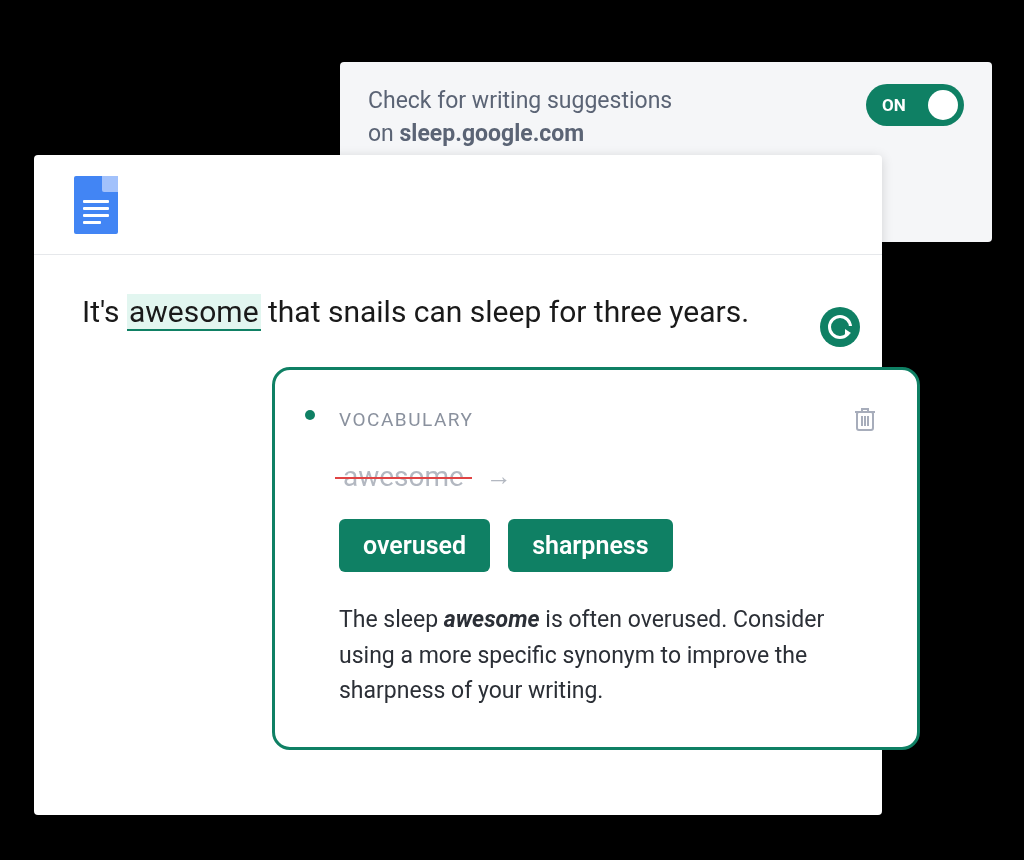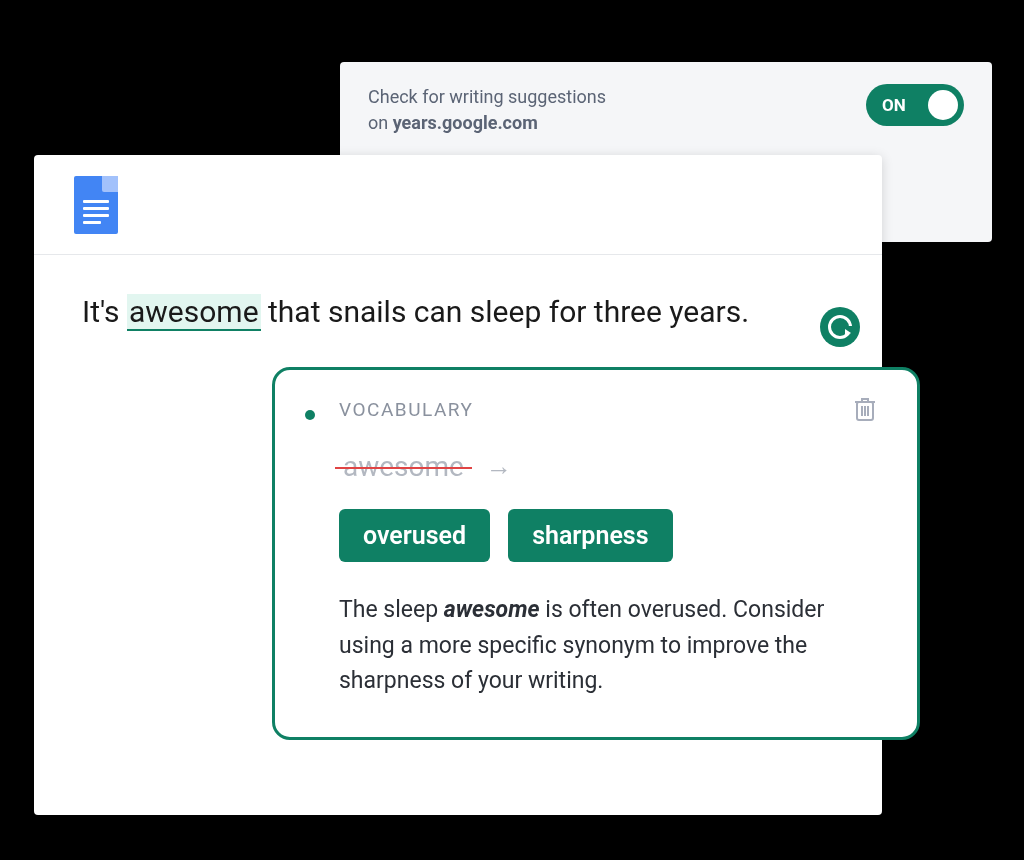--- a/index.html
+++ b/index.html
@@ -19,21 +19,21 @@
       height: 180px;
       background: #f5f6f8;
       border-radius: 4px;
       padding: 22px 28px;
       display: flex;
       justify-content: space-between;
       align-items: flex-start;
     }
     .toggle-text {
       color: #5b6475;
-      font-size: 18px;
+      font-size: 23px;
       line-height: 1.45;
     }
     .toggle-text .domain { font-weight: 700; }
     .toggle-switch {
       width: 98px;
       height: 42px;
       background: #0f8064;
       border-radius: 21px;
       display: flex;
       align-items: center;
@@ -115,21 +115,21 @@
       padding: 0 2px;
     }
     .suggestion-card {
       position: absolute;
       top: 112px;
       left: 238px;
       width: 648px;
       border: 3px solid #0f8064;
       border-radius: 18px;
       background: #fff;
-      padding: 26px 40px 38px 64px;
+      padding: 36px 40px 38px 64px;
     }
     .card-row-top {
       display: flex;
       align-items: center;
       justify-content: space-between;
     }
     .card-category-wrap { display: flex; align-items: center; gap: 18px; }
     .card-dot {
       position: absolute;
       left: 30px;
@@ -224,21 +224,21 @@
       border-top: 4px solid transparent;
       border-bottom: 4px solid transparent;
     }
   </style>
 </head>
 <body>
 
 <div class="toggle-panel">
   <div class="toggle-text">
     <span>Check for writing suggestions</span><br>
-    <span>on </span><span class="domain">years.google.com</span>
+    <span>on </span><span class="domain">sleep.google.com</span>
   </div>
   <div class="toggle-switch">
     <span class="toggle-label">ON</span>
     <span class="toggle-knob"></span>
   </div>
 </div>
 
 <div class="doc-window">
   <div class="doc-header">
     <div class="doc-icon">

